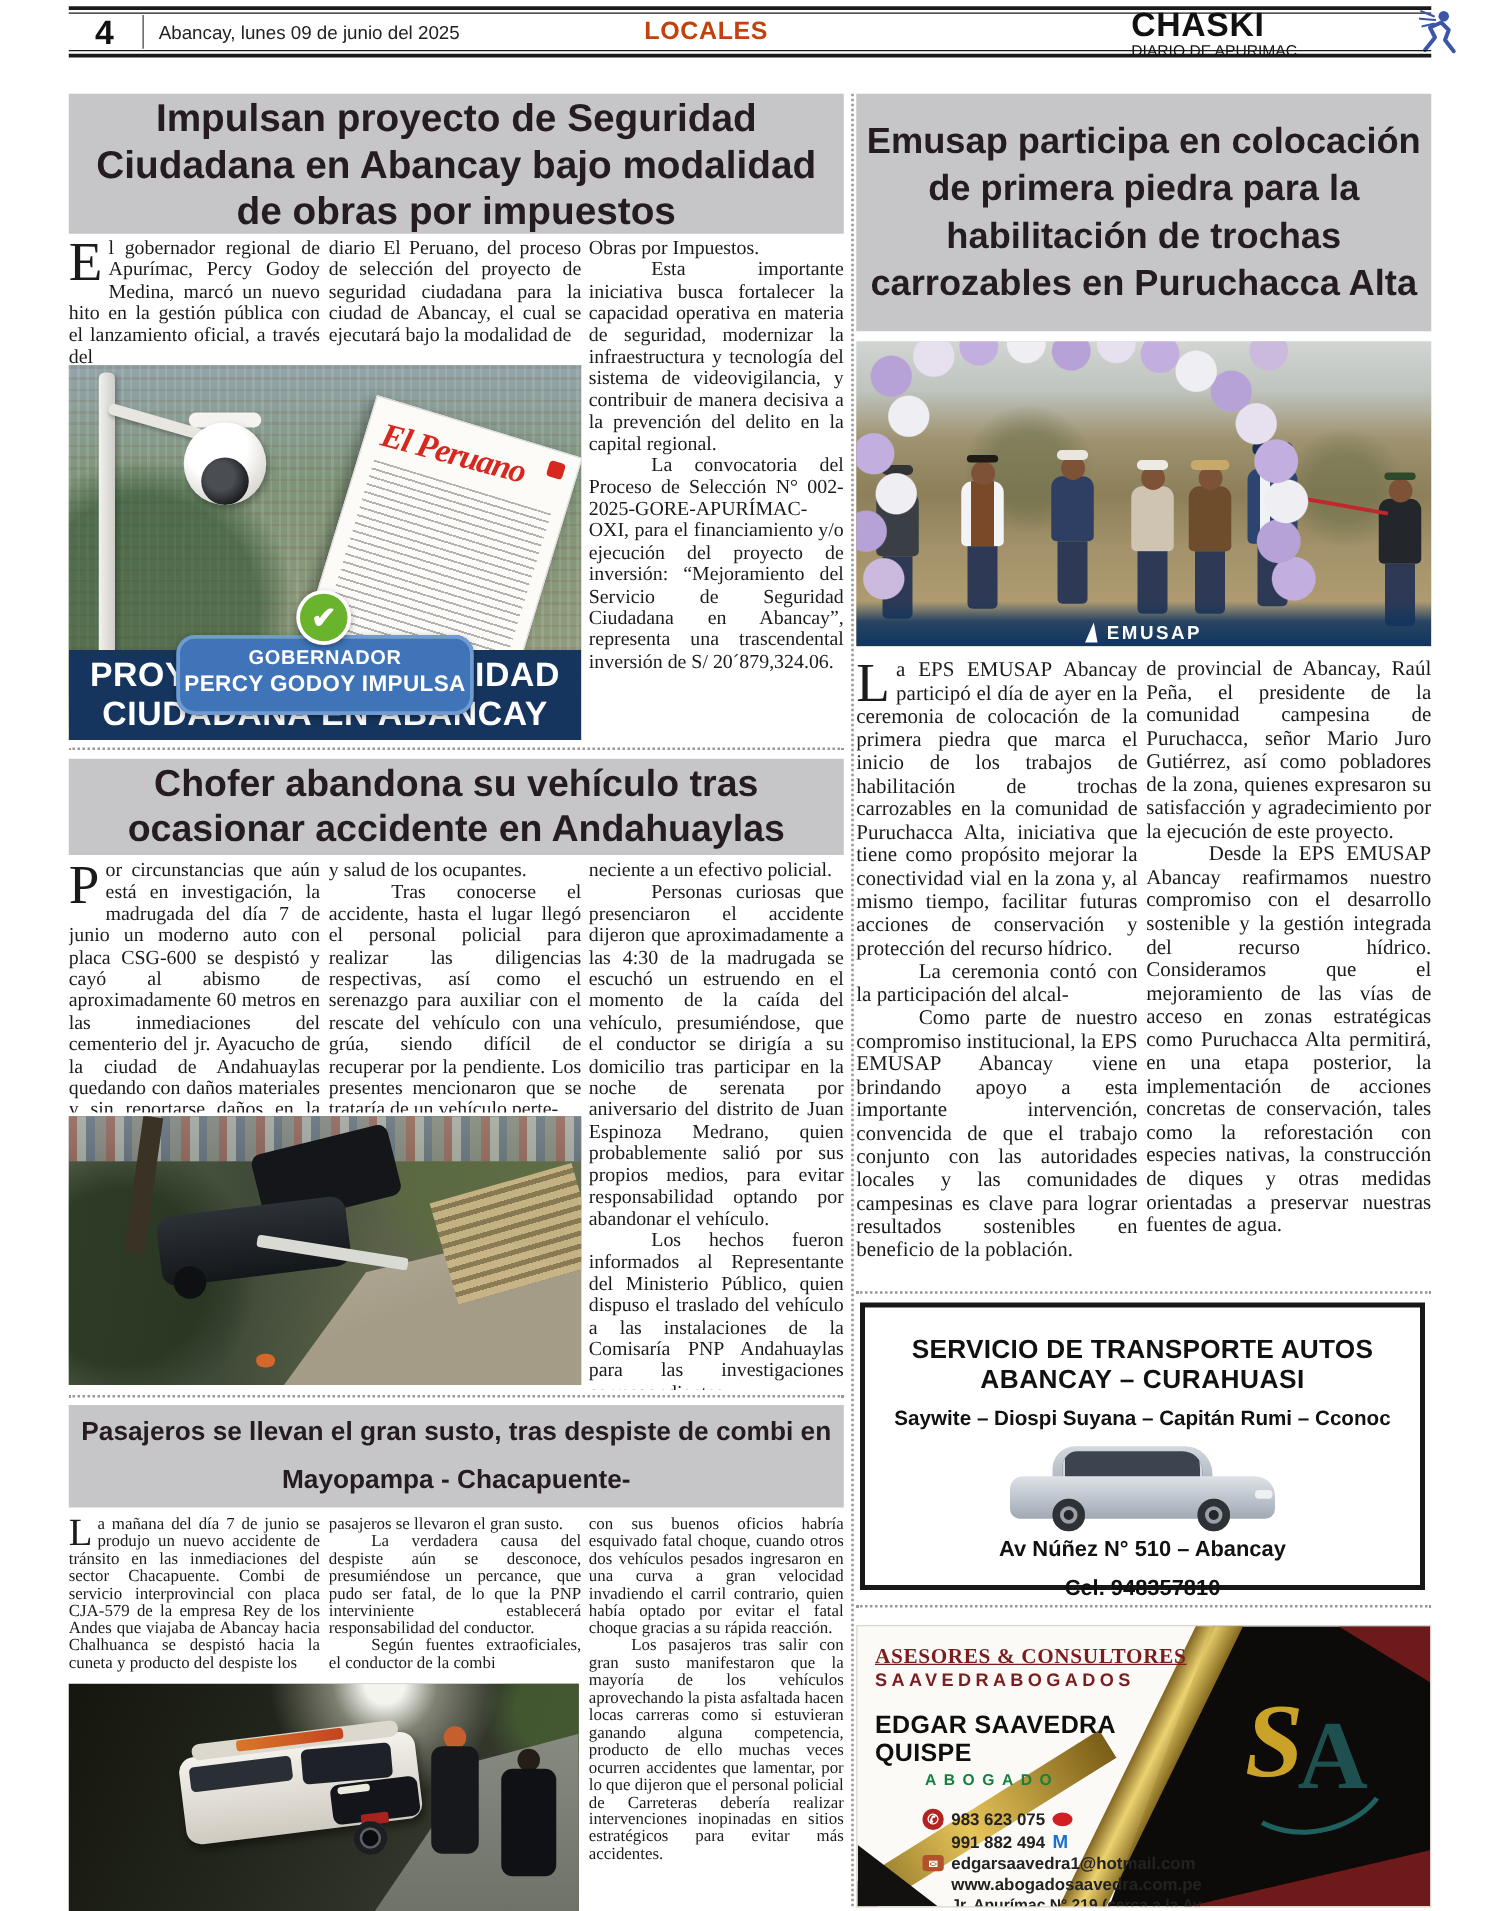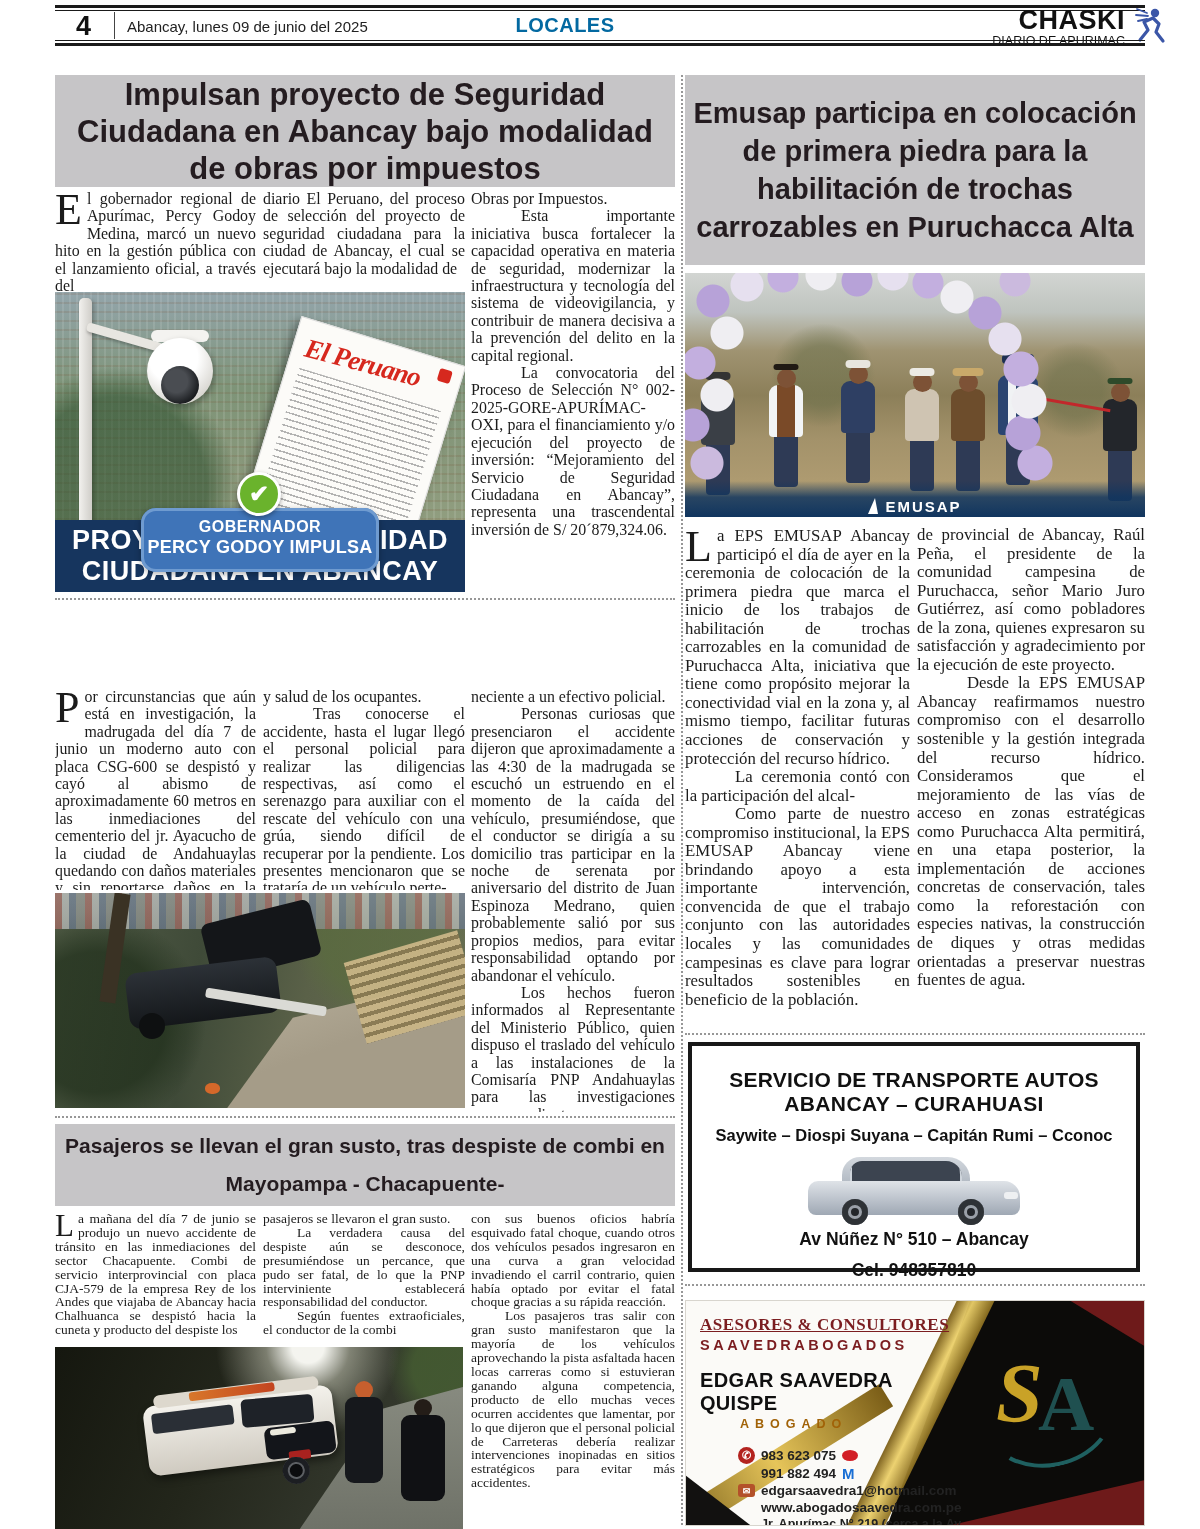--- a/index.html
+++ b/index.html
@@ -10,22 +10,22 @@
 
   
   .rule { position:absolute; left:55px; width:1090px; background:#1a1a1a; }
   .r1 { top:5px;  height:3px; }
   .r2 { top:10px; height:1px; }
   .r3 { top:40px; height:1px; }
   .r4 { top:43px; height:3px; }
   .pagenum { left:76px; top:11px; font-family:"Liberation Sans",sans-serif; font-weight:bold; font-size:27px; color:#111; }
   .hdr-vline { left:114px; top:12px; width:1px; height:27px; background:#444; }
   .hdr-date { left:127px; top:18px; font-family:"Liberation Sans",sans-serif; font-size:15px; color:#222; }
-  .hdr-section { left:500px; top:14px; width:130px; text-align:center; font-family:"Liberation Sans",sans-serif; font-weight:bold; font-size:20px; letter-spacing:.5px; color:#0369a1; }
-  .brand { left:905px; top:7px; width:220px; text-align:right; font-family:"Liberation Sans",sans-serif; color:#111; line-height:1; }
+  .hdr-section { left:500px; top:14px; width:130px; text-align:center; font-family:"Liberation Sans",sans-serif; font-weight:bold; font-size:20px; letter-spacing:.5px; color:#c2410c; }
+  .brand { left:905px; top:7px; width:220px; text-align:left; font-family:"Liberation Sans",sans-serif; color:#111; line-height:1; }
   .brand-name { font-size:27px; font-weight:bold; letter-spacing:.5px; }
   .brand-sub { font-size:12.5px; margin-top:1px; }
   .runner { left:1130px; top:6px; width:44px; height:38px; }
 
   
   .hdiv { position:absolute; border-top:2px dotted #979797; }
   .vdiv { position:absolute; border-left:2px dotted #979797; }
 
   
   .hbox { position:absolute; background:#c6c5c7; display:flex; align-items:center; justify-content:center;
@@ -221,21 +221,21 @@
   .law-blk-bl { position:absolute; inset:0; clip-path:polygon(0 78%,14% 100%,0 100%); background:#121110; }
   .law-mono { position:absolute; right:34px; top:36px; width:120px; height:120px; }
   .mono-s { position:absolute; left:6px; top:8px; font-family:"Liberation Serif",serif; font-size:84px; font-weight:bold; color:#c9a227; font-style:italic; }
   .mono-a { position:absolute; left:48px; top:22px; font-family:"Liberation Serif",serif; font-size:78px; font-weight:bold; color:#1f5050; }
   .mono-arc { position:absolute; left:-6px; top:30px; width:130px; height:100px; border:4px solid transparent;
               border-bottom:4px solid #1f6060; border-radius:50%; transform:rotate(-12deg); }
   .law-text { position:absolute; left:14px; top:14px; width:270px; }
   .law-l1 { color:#7b1d20; font-weight:bold; font-size:17px; font-family:"Liberation Serif",serif; text-decoration:underline; letter-spacing:.5px; }
   .law-l2 { color:#7b1d20; font-weight:bold; font-size:14.5px; letter-spacing:3.5px; margin-top:2px; }
   .law-name { color:#0f0f0f; font-weight:bold; font-size:20px; margin-top:16px; letter-spacing:.3px; }
-  .law-role { color:#a16207; font-weight:bold; font-size:12.5px; letter-spacing:6px; margin-top:2px; margin-left:40px; }
+  .law-role { color:#15803d; font-weight:bold; font-size:12.5px; letter-spacing:6px; margin-top:2px; margin-left:40px; }
   .law-contacts { margin-top:16px; margin-left:38px; font-size:13.5px; font-weight:bold; color:#222; }
   .law-row { display:flex; align-items:center; gap:6px; margin-top:2px; }
   .ic-phone { width:17px; height:17px; border-radius:50%; background:#b3231f; color:#fff; font-size:11px; display:flex; align-items:center; justify-content:center; flex:0 0 auto; }
   .ic-claro { width:16px; height:11px; border-radius:50%; background:#d21f26; flex:0 0 auto; }
   .ic-mov { color:#1a6fd4; font-weight:bold; font-size:15px; line-height:1; flex:0 0 auto; }
   .ic-mail { width:17px; height:13px; border-radius:3px; background:#b3512a; color:#fff; font-size:9px; display:flex; align-items:center; justify-content:center; flex:0 0 auto; }
   .ic-pin { width:11px; height:11px; background:#d23b2e; border-radius:50% 50% 50% 0; transform:rotate(-45deg); margin:0 3px; flex:0 0 auto; }
   .law-sp { width:17px; flex:0 0 auto; }
 </style>
 </head>
@@ -295,20 +295,21 @@
       <div class="badge-l2">PERCY GODOY IMPULSA</div>
     </div>
     <div class="navyband">
       <div class="navy-l">PROYECTO DE SEGURIDAD</div>
       <div class="navy-l">CIUDADANA EN ABANCAY</div>
     </div>
   </div>
 
   <div class="hdiv" style="left:55px; top:598px; width:620px;"></div>
 
+  <div class="hbox hbox-a2">Chofer abandona su vehículo tras ocasionar accidente en Andahuaylas</div>
 
   <div class="col b12 a2c1">
     <p><span class="dcap">P</span><span>or circunstancias que aún está en investigación, la madrugada del día 7 de junio un moderno auto con placa CSG-600 se despistó y cayó al abismo de aproximadamente 60 metros en las inmediaciones del cementerio del jr. Ayacucho de la ciudad de Andahuaylas quedando con daños materiales y sin reportarse daños en la vida</span></p>
   </div>
   <div class="col b12 a2c2">
     <p>y salud de los ocupantes.</p>
     <p class="ind">Tras conocerse el accidente, hasta el lugar llegó el personal policial para realizar las diligencias respectivas, así como el serenazgo para auxiliar con el rescate del vehículo con una grúa, siendo difícil de recuperar por la pendiente. Los presentes mencionaron que se trataría de un vehículo perte-</p>
   </div>
   <div class="col b12 a2c3">
     <p>neciente a un efectivo policial.</p>

